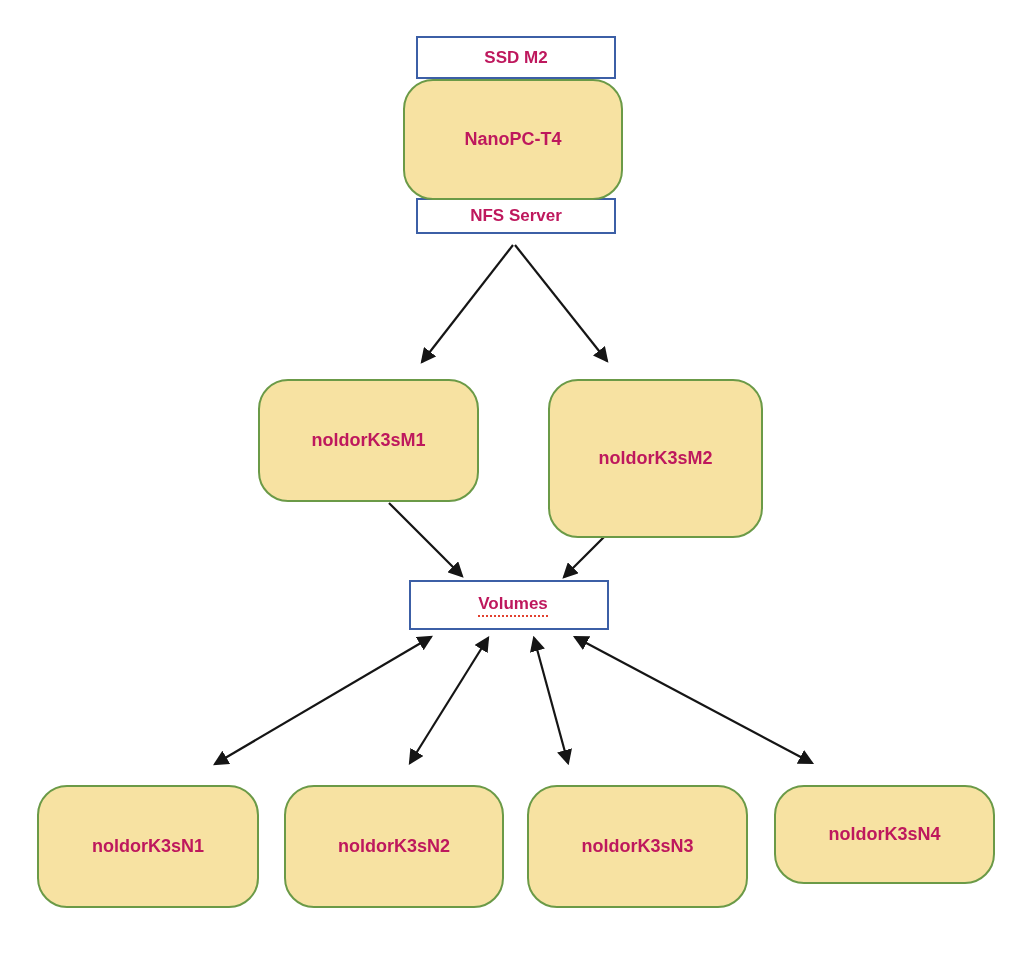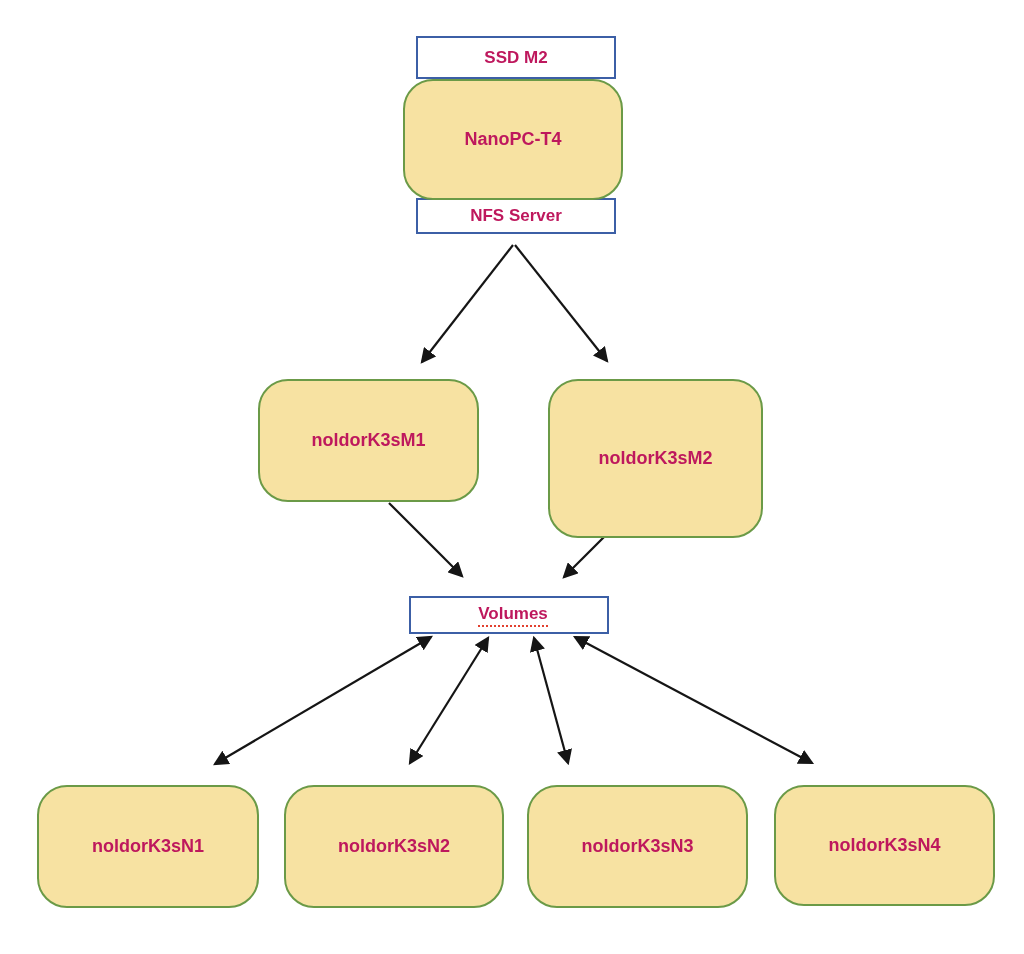--- a/index.html
+++ b/index.html
@@ -48,30 +48,30 @@
     z-index: 2;
   }
   
   .ssd      { left: 416px; top: 36px;  width: 200px; height: 43px; }
   .nanopc   { left: 403px; top: 79px;  width: 220px; height: 121px; }
   .nfs      { left: 416px; top: 198px; width: 200px; height: 36px; }
   
   .m1       { left: 258px; top: 379px; width: 221px; height: 123px; }
   .m2       { left: 548px; top: 379px; width: 215px; height: 159px; }
   
-  .volumes  { left: 409px; top: 596px; width: 200px; height: 38px; z-index: 3; padding-left: 8px; }
+  .volumes  { left: 409px; top: 580px; width: 200px; height: 50px; z-index: 3; padding-left: 8px; }
   .volumes .underlined {
     border-bottom: 2px dotted #e2402f;
     padding-bottom: 1px;
   }
   
   .n1       { left: 37px;  top: 785px; width: 222px; height: 123px; }
   .n2       { left: 284px; top: 785px; width: 220px; height: 123px; }
   .n3       { left: 527px; top: 785px; width: 221px; height: 123px; }
-  .n4       { left: 774px; top: 785px; width: 221px; height: 121px; }
+  .n4       { left: 774px; top: 785px; width: 221px; height: 99px; }
 </style>
 </head>
 <body>
 
 <div class="canvas">
 
   <svg class="edges" viewBox="0 0 1024 954" xmlns="http://www.w3.org/2000/svg">
     <defs>
       <marker id="m-end" markerWidth="7" markerHeight="7" viewBox="0 0 10 10" refX="8.5" refY="5" orient="auto">
         <path d="M0,0 L10,5 L0,10 z" fill="#151515"></path>

